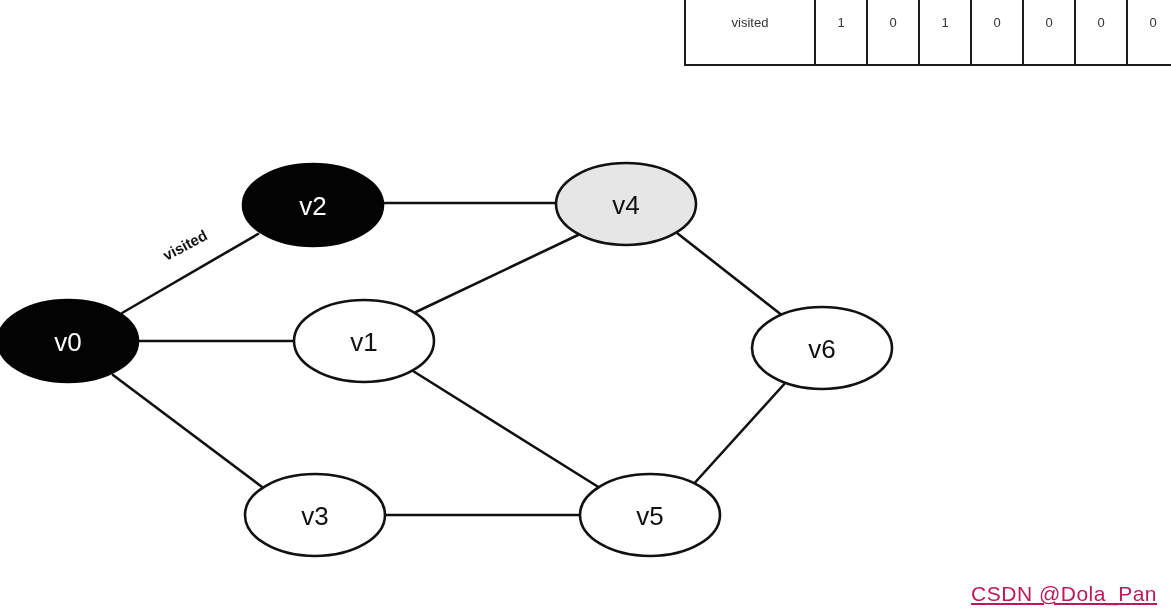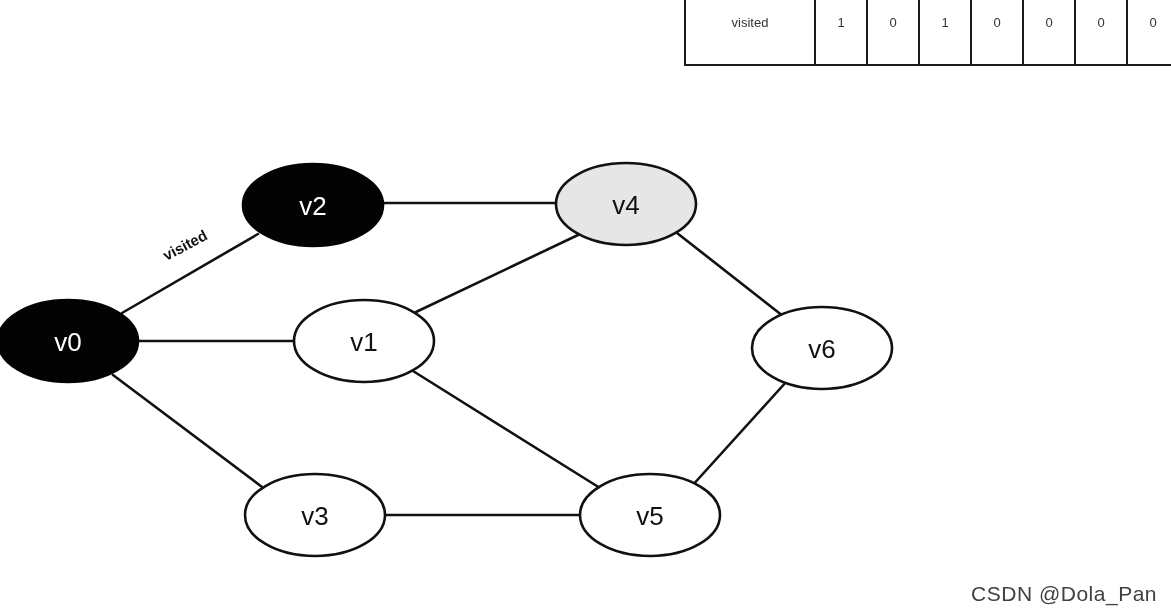--- a/index.html
+++ b/index.html
@@ -89,24 +89,25 @@
     dominant-baseline: central;
   }
 
   
   #watermark {
     position: absolute;
     right: 14px;
     bottom: 8px;
     font-family: "Liberation Sans", sans-serif;
     font-size: 21px;
-    color: #404040;
+    color: #be185d;
     letter-spacing: 0.5px;
     white-space: nowrap;
     user-select: none;
+    text-decoration: underline;
   }
 </style>
 </head>
 <body>
 
 <div id="visited-table-wrap">
   <table class="visited-table">
     <tbody>
       <tr>
         <td class="vt-label">visited</td>

